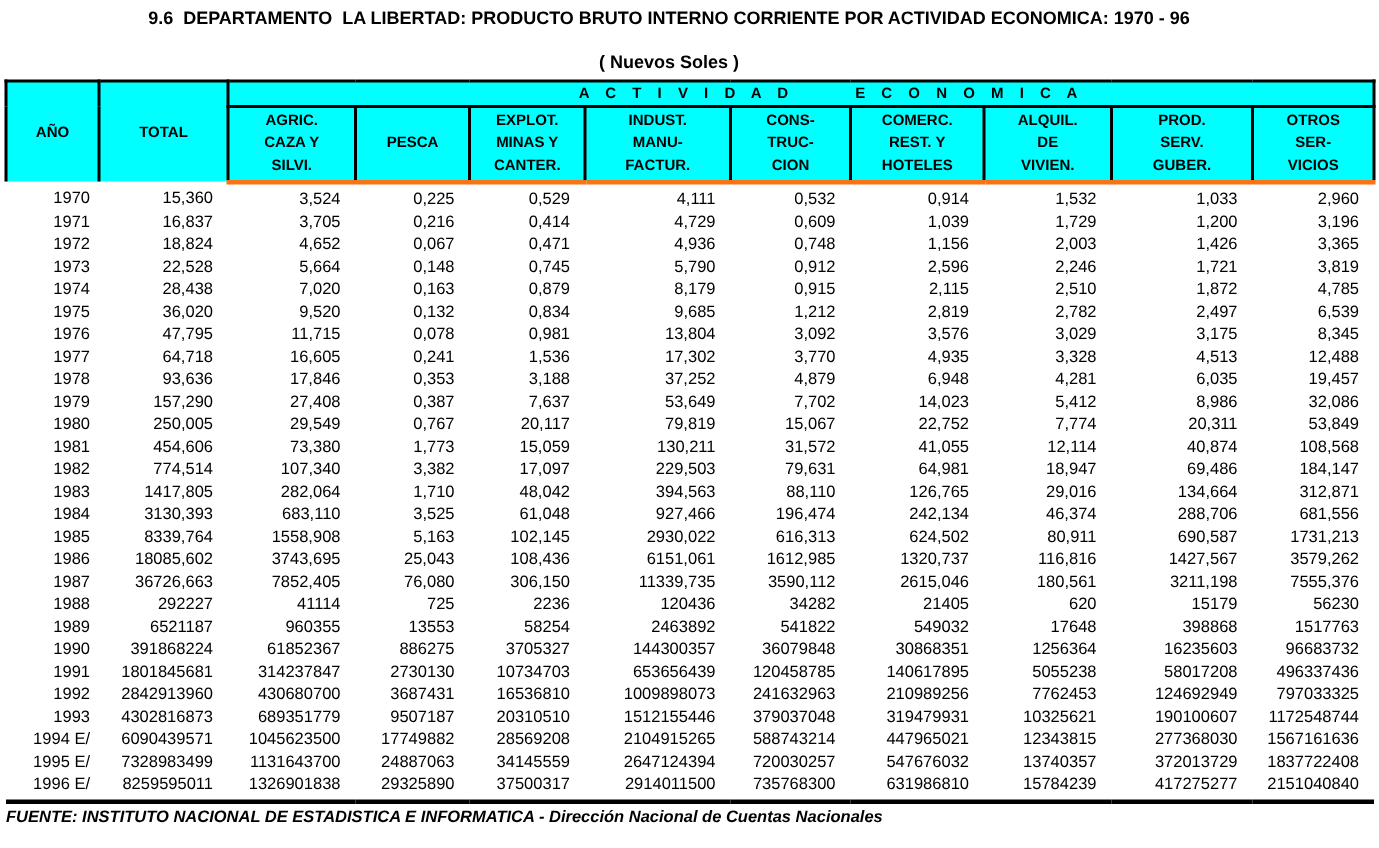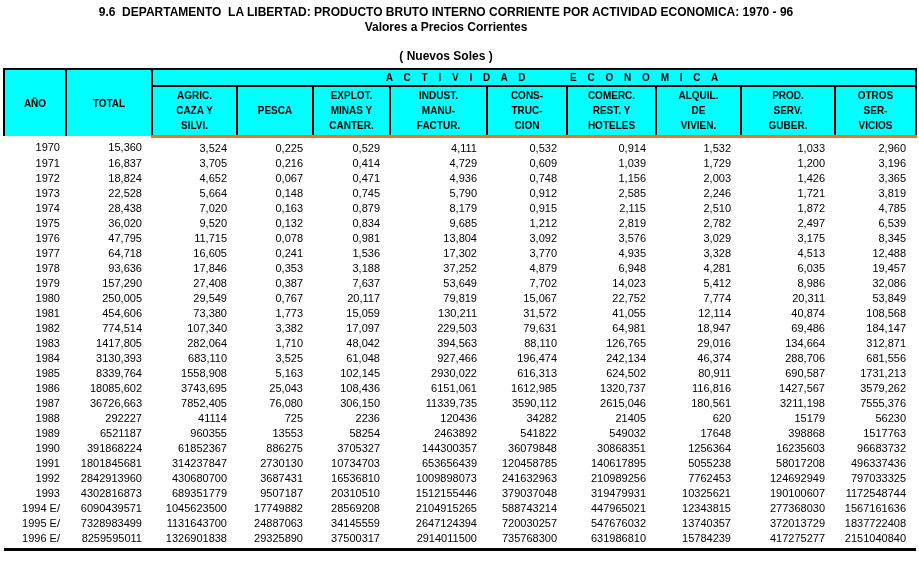--- a/index.html
+++ b/index.html
@@ -62,21 +62,20 @@
     white-space: nowrap;
   }
 </style>
 </head>
 <body>
 
 <div class="page">
 
   <div class="titles">
     <div class="t1">9.6  DEPARTAMENTO  LA LIBERTAD: PRODUCTO BRUTO INTERNO CORRIENTE POR ACTIVIDAD ECONOMICA: 1970 - 96</div>
-    <div class="t2">Valores a Precios Corrientes</div>
     <div class="t3">( Nuevos Soles )</div>
   </div>
 
   <table class="main">
     <colgroup>
       <col style="width:62px">
         <col style="width:86px">
         <col style="width:85px">
       <col style="width:76px">
         <col style="width:77px">
@@ -180,21 +179,21 @@
           <td class="num">3,365</td>
         </tr>
         <tr>
           <td class="year">1973</td>
           <td class="num">22,528</td>
           <td class="num">5,664</td>
           <td class="num">0,148</td>
           <td class="num">0,745</td>
           <td class="num">5,790</td>
           <td class="num">0,912</td>
-          <td class="num">2,585</td>
+          <td class="num">2,596</td>
           <td class="num">2,246</td>
           <td class="num">1,721</td>
           <td class="num">3,819</td>
         </tr>
         <tr>
           <td class="year">1974</td>
           <td class="num">28,438</td>
           <td class="num">7,020</td>
           <td class="num">0,163</td>
           <td class="num">0,879</td>
@@ -487,14 +486,15 @@
           <td class="num">2914011500</td>
           <td class="num">735768300</td>
           <td class="num">631986810</td>
           <td class="num">15784239</td>
           <td class="num">417275277</td>
           <td class="num">2151040840</td>
         </tr>
       </tbody>
   </table>
 
+  <div class="footer">FUENTE: INSTITUTO NACIONAL DE ESTADISTICA E INFORMATICA - Dirección Nacional de Cuentas Nacionales</div>
 
 </div>
 
 </body></html>

